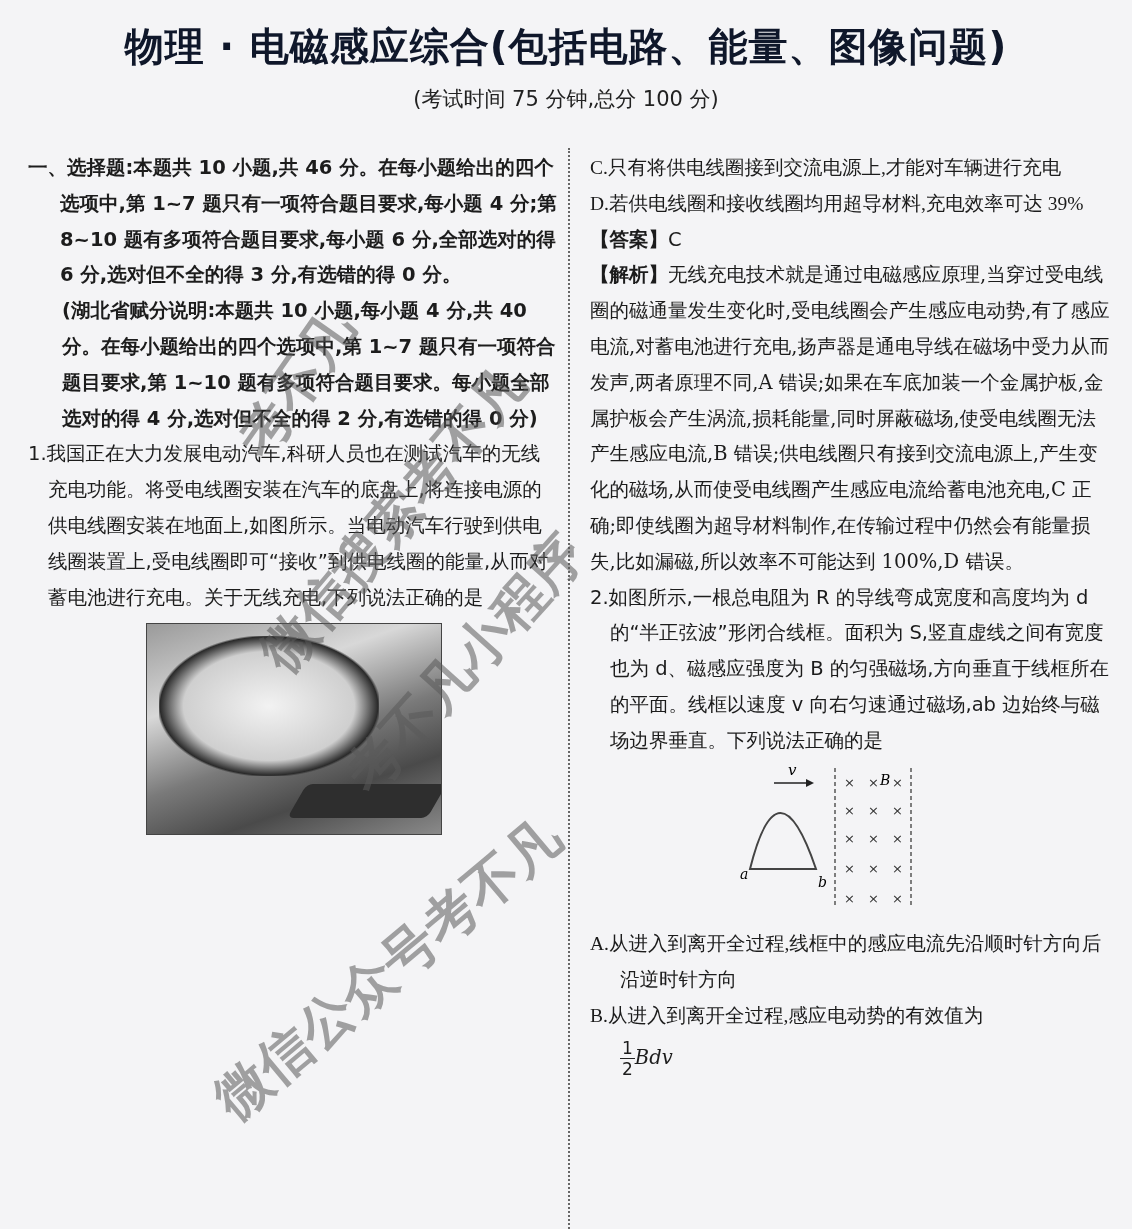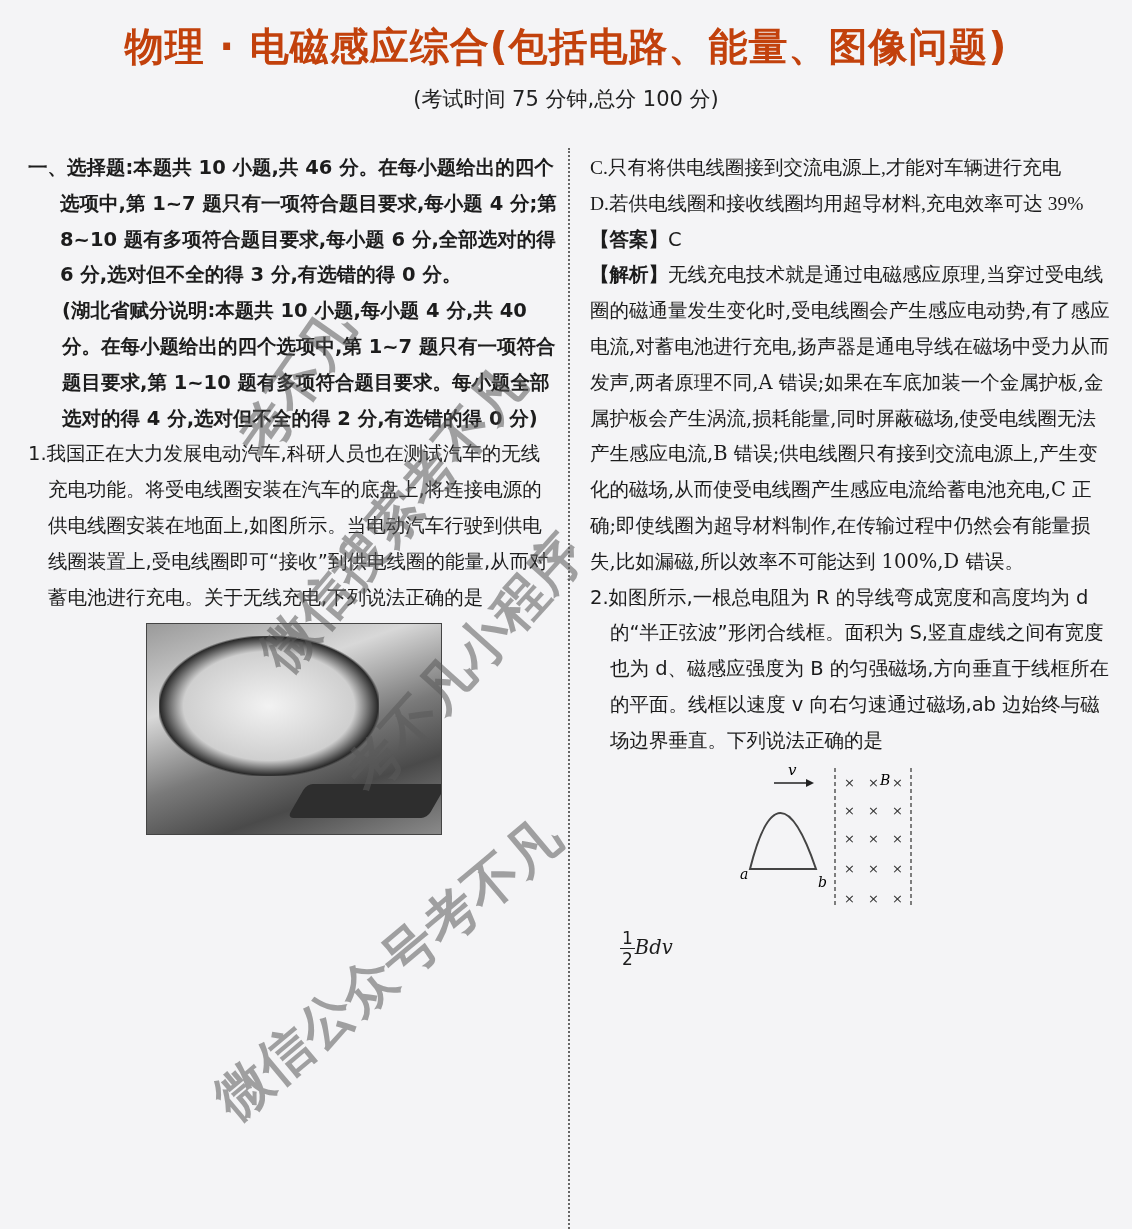--- a/index.html
+++ b/index.html
@@ -5,21 +5,21 @@
   html, body { margin:0; padding:0; }
   body {
     width:1132px; height:1229px; overflow:hidden; position:relative;
     background:#f4f4f6;
     font-family:"DejaVu Sans", "Liberation Sans", sans-serif;
     color:#1c1c1c;
   }
   .page { position:absolute; inset:0; }
   .title {
     position:absolute; left:0; right:0; top:20px; text-align:center;
-    font-size:39px; font-weight:bold; letter-spacing:1px; color:#c2410c;
+    font-size:39px; font-weight:bold; letter-spacing:1px; color:#0f172a;
   }
   .subtitle {
     position:absolute; left:0; right:0; top:85px; text-align:center;
     font-size:21px; color:#222;
   }
   .col { position:absolute; top:150px; font-size:19.5px; line-height:35.8px; }
   .col-left { left:28px; width:530px; }
   .col-right { left:590px; width:520px; }
   .divider {
     position:absolute; left:568px; top:148px; height:1081px; width:0;
@@ -115,20 +115,22 @@
             <text x="128" y="110">×</text>
             <text x="152" y="110">×</text>
           <text x="104" y="140">×</text>
             <text x="128" y="140">×</text>
             <text x="152" y="140">×</text>
         </g>
         <text x="140" y="22" font-size="14" font-style="italic" font-family="DejaVu Serif, serif">B</text>
       </svg>
     </div>
 
+    <p class="p opt">A.从进入到离开全过程,线框中的感应电流先沿顺时针方向后沿逆时针方向</p>
+    <p class="p opt">B.从进入到离开全过程,感应电动势的有效值为</p>
     <p class="p" style="padding-left:30px;margin-top:4px;">
       <span class="frac">
         <span class="num">1</span>
         <span>2</span>
       </span><span class="math">Bdv</span>
     </p>
   </div>
 
   <div class="wm" style="left:220px;top:430px;transform:rotate(-55deg);">考不凡</div>
   <div class="wm" style="left:245px;top:640px;transform:rotate(-50deg);">微信搜索考不凡</div>

